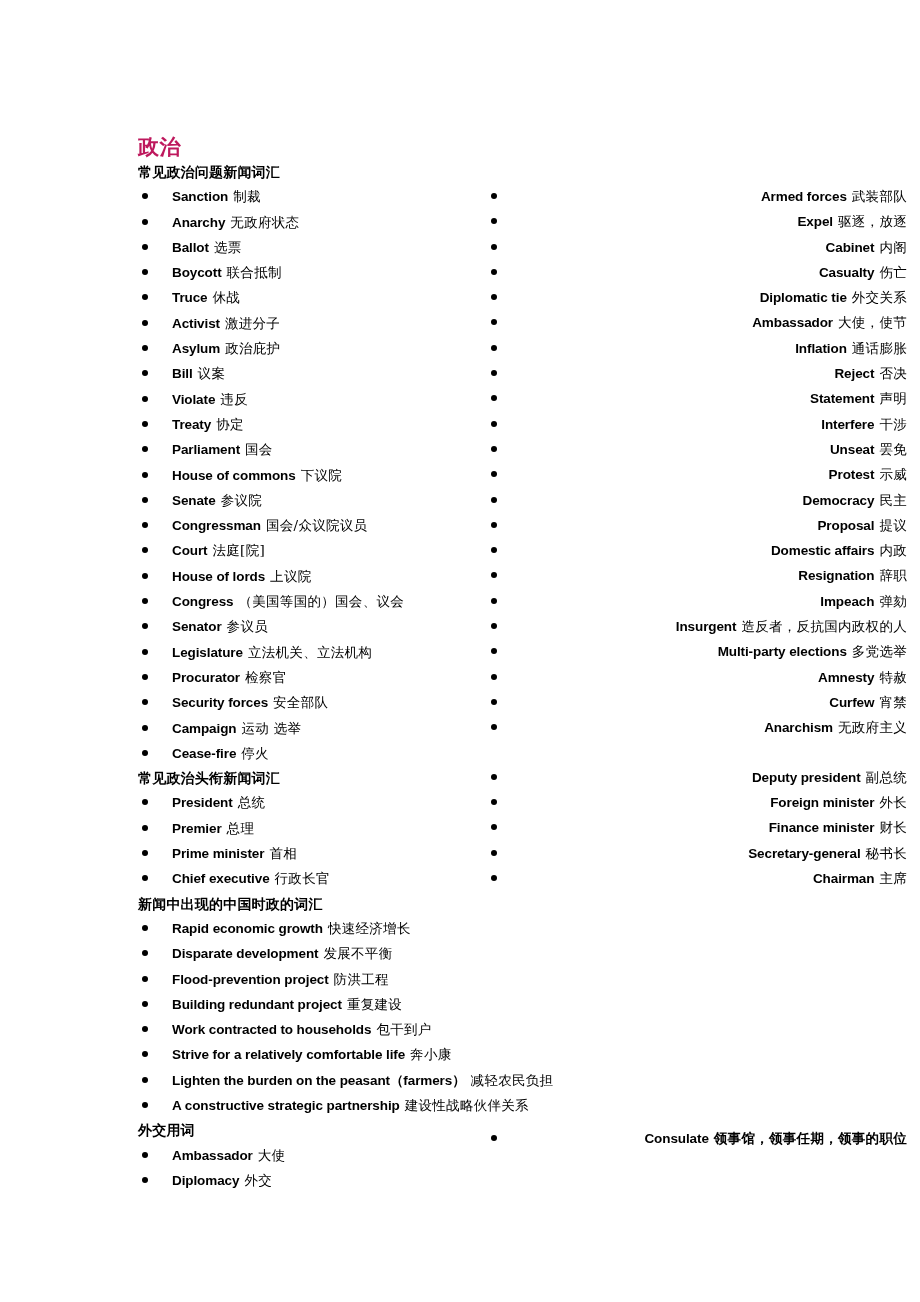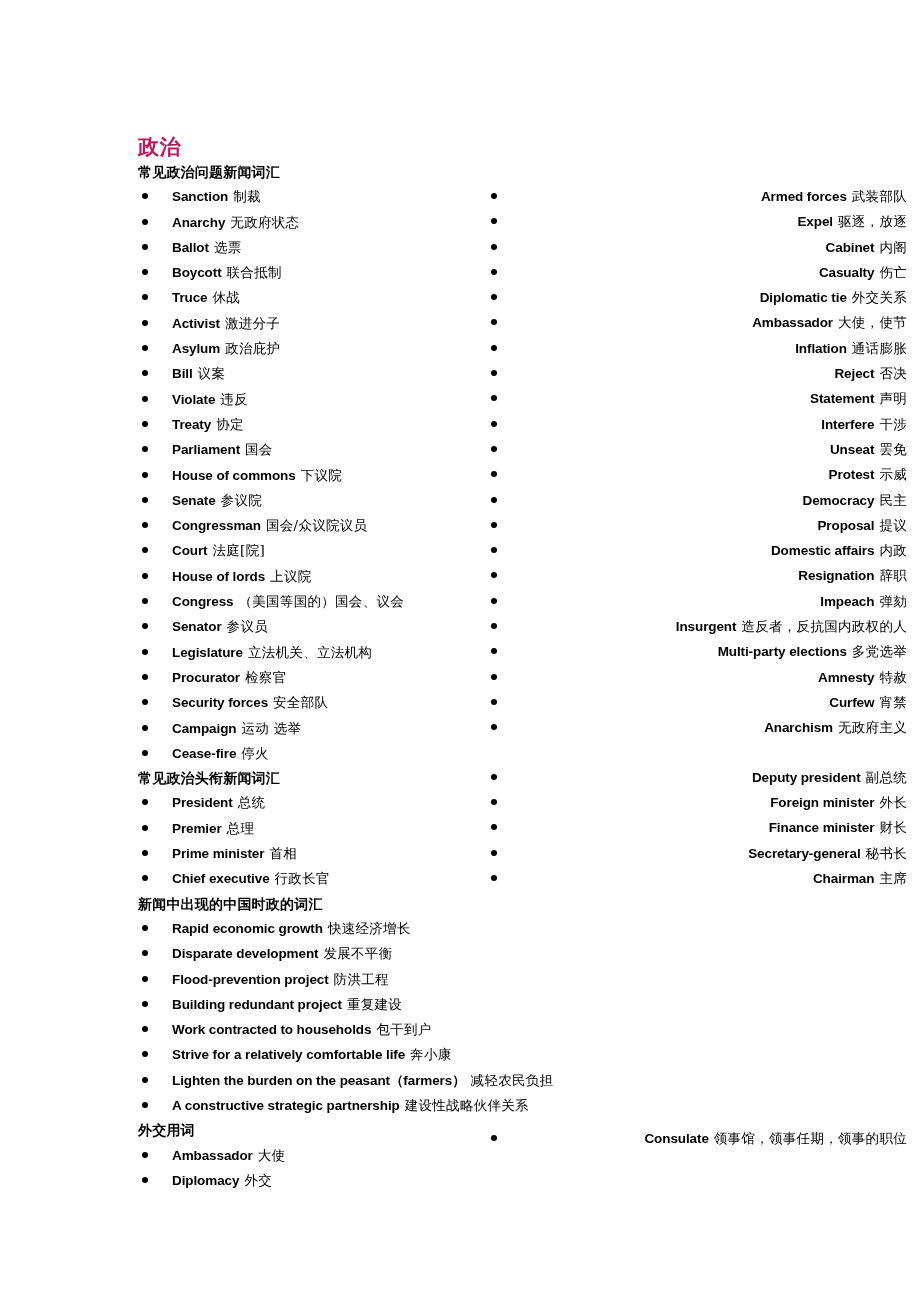--- a/index.html
+++ b/index.html
@@ -91,20 +91,21 @@
   }
   .zh {
     font-family: "DejaVu Serif", "Liberation Serif", serif;
     font-weight: normal;
     font-size: 13.5px;
     margin-left: 5px;
     letter-spacing: 0.3px;
   }
   .row.wrap .zh {
     white-space: normal;
+    font-weight: bold;
   }
   
   .spacer {
     height: 24.3px;
     line-height: 24.3px;
   }
 </style>
 </head>
 <body>
 

